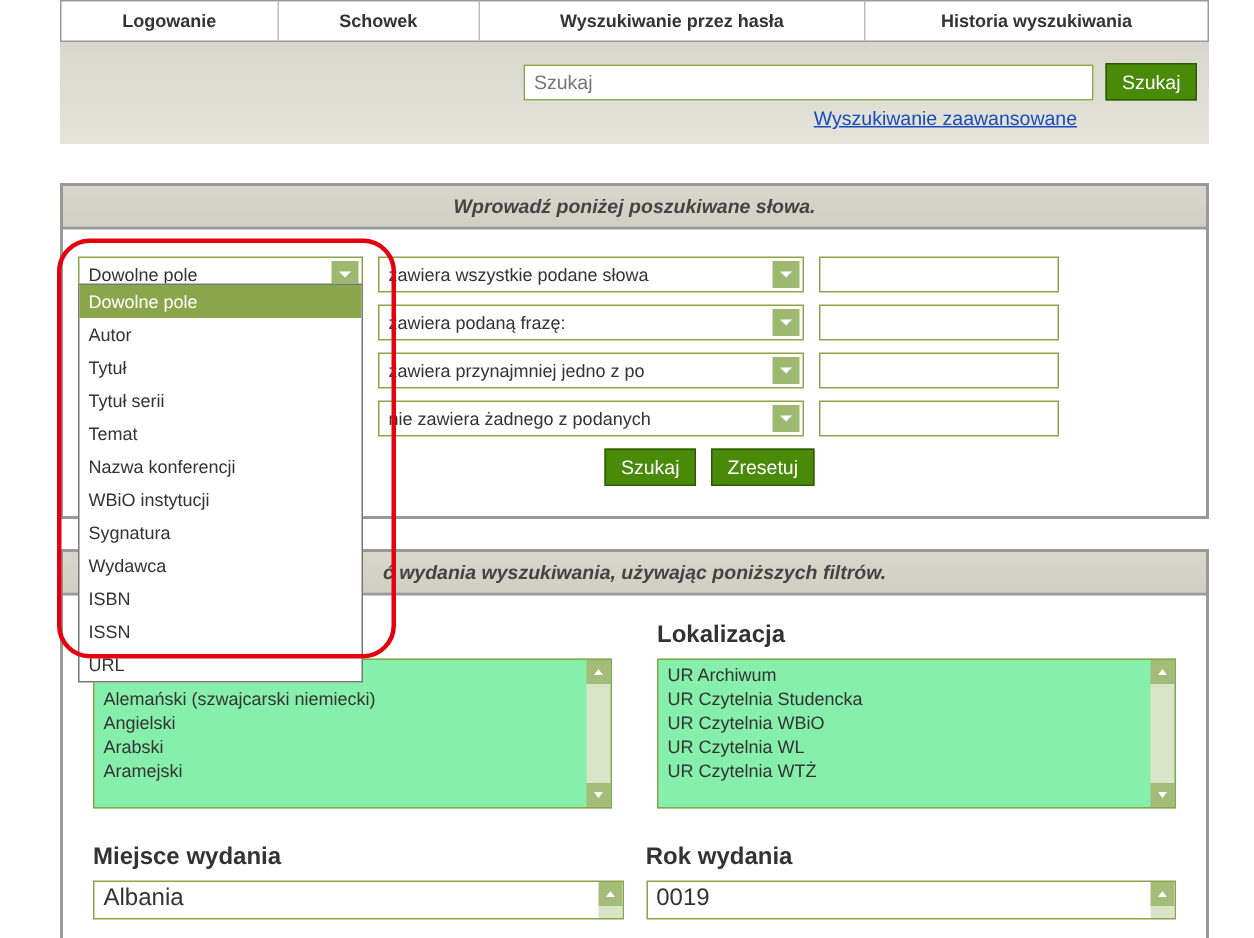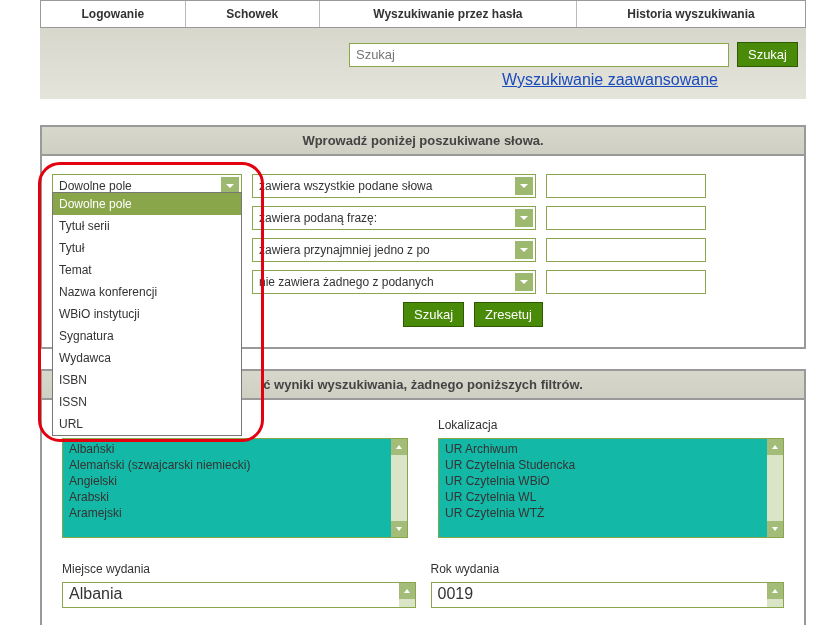--- a/index.html
+++ b/index.html
@@ -50,36 +50,37 @@
       background: #4a8a09;
       color: #fff;
       border: 1px solid #2e5a03;
       padding: 4px 10px;
       font-size: 13px;
       cursor: pointer;
     }
     .advlink {
       color: #1a4bbd;
       text-decoration: underline;
-      font-size: 16px;
+      font-size: 13px;
       margin-right: 80px;
     }
     .panel {
       margin-top: 26px;
       border: 2px solid #999;
       background: #fff;
     }
     .panel-head {
       background: linear-gradient(#d8d7cc, #cfcfc4);
       text-align: center;
       font-weight: bold;
       padding: 6px 4px;
       color: #444;
       border-bottom: 2px solid #999;
       font-size: 13px;
+      font-style: italic;
     }
     .form-area { padding: 18px 10px 20px; position: relative; }
     .row { display: flex; gap: 10px; margin-bottom: 8px; align-items: center; }
     .fieldbox, .matchbox {
       position: relative;
       display: flex;
       align-items: center;
       border: 1px solid #8aa64a;
       background: #fff;
       height: 24px;
@@ -128,27 +129,27 @@
       width: 226px;
       height: 280px;
       border: 3px solid #e3000f;
       border-radius: 22px;
       pointer-events: none;
       z-index: 10;
     }
     .filters-panel { margin-top: 20px; border: 2px solid #999; }
     .filters-body { padding: 14px 20px 20px; display: flex; gap: 30px; }
     .filtercol { flex: 1; }
-    .filterlabel { font-weight: normal; padding: 4px 0 6px; font-size: 12px; }
+    .filterlabel { font-weight: bold; padding: 4px 0 6px; font-size: 16px; }
     .listbox {
       position: relative;
       border: 1px solid #8aa64a;
       height: 100px;
       padding: 2px 16px 2px 6px;
-      background: #14b8a6;
+      background: #86efac;
       overflow: hidden;
     }
     .listbox .li { font-size: 12px; padding: 1px 0; cursor: pointer; }
     .sb {
       position: absolute; right: 0; top: 0; width: 16px; height: 100%;
       display: flex; flex-direction: column;
     }
     .sb-btn {
       width: 16px; height: 16px;
       background: #a3bd79;
@@ -251,36 +252,37 @@
         <input class="textcell" style="">
       </div>
 
       <div class="btnrow">
         <button class="btn">Szukaj</button>
         <button class="btn">Zresetuj</button>
       </div>
 
       <div class="dropdown-open">
         <div class="opt sel">Dowolne pole</div>
+        <div class="opt">Autor</div>
+        <div class="opt">Tytuł</div>
         <div class="opt">Tytuł serii</div>
-        <div class="opt">Tytuł</div>
         <div class="opt">Temat</div>
         <div class="opt">Nazwa konferencji</div>
         <div class="opt">WBiO instytucji</div>
         <div class="opt">Sygnatura</div>
         <div class="opt">Wydawca</div>
         <div class="opt">ISBN</div>
         <div class="opt">ISSN</div>
         <div class="opt">URL</div>
       </div>
     </div>
   </div>
 
   <div class="filters-panel">
-    <div class="panel-head">ć wyniki wyszukiwania, żadnego poniższych filtrów.</div>
+    <div class="panel-head">ć wydania wyszukiwania, używając poniższych filtrów.</div>
     <div class="filters-body">
       <div class="filtercol">
         <div class="filterlabel" style="visibility:hidden">Język</div>
         <div class="listbox">
           <div class="li">Albański</div>
           <div class="li">Alemański (szwajcarski niemiecki)</div>
           <div class="li">Angielski</div>
           <div class="li">Arabski</div>
           <div class="li">Aramejski</div>
           <div class="sb">

